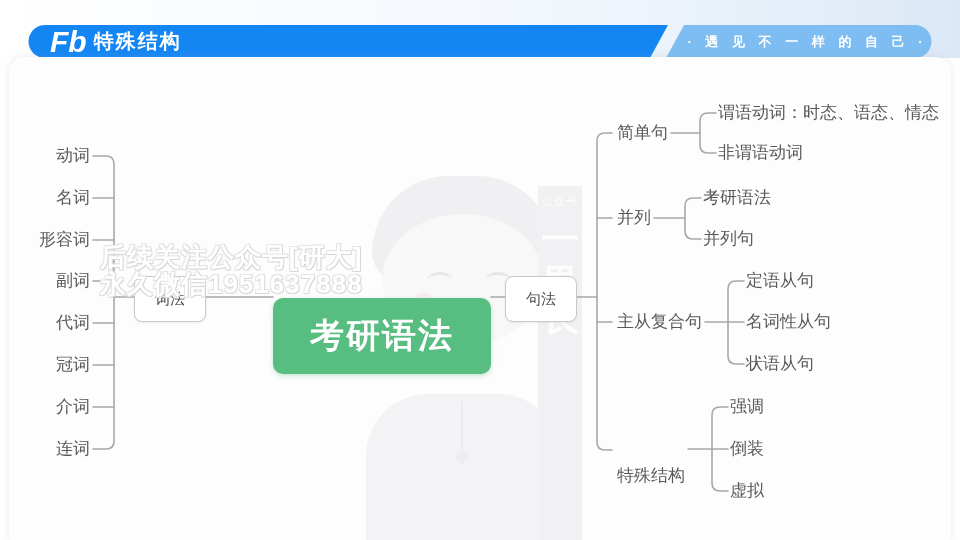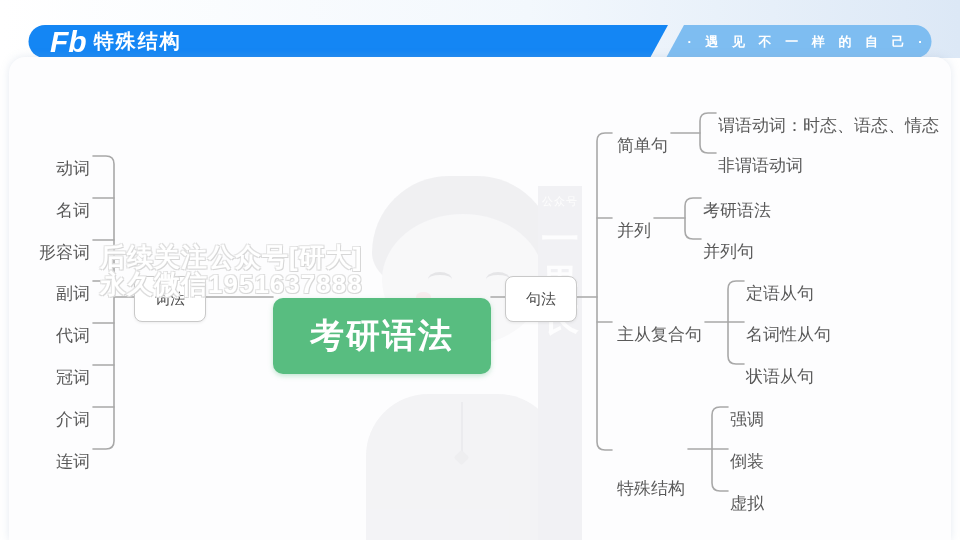--- a/index.html
+++ b/index.html
@@ -51,21 +51,21 @@
   }
   .wm-strip-header{margin-top:8px;font-size:11px;color:rgba(255,255,255,0.95);letter-spacing:1px;}
   .wm-strip-name{
     margin-top:10px;writing-mode:vertical-rl;text-orientation:upright;
     font-size:38px;font-weight:700;color:rgba(255,255,255,0.92);letter-spacing:16px;line-height:44px;
   }
   
   .map{position:absolute;left:0;top:0;width:960px;height:540px;z-index:2;}
   .lines{position:absolute;left:0;top:0;width:960px;height:540px;pointer-events:none;}
   .lines path{stroke:#a8a8a8;stroke-width:1.6;fill:none;stroke-linecap:round;}
-  .node-label{position:absolute;height:22px;line-height:22px;font-size:17px;color:#595959;white-space:nowrap;margin-top:13px;}
+  .node-label{position:absolute;height:22px;line-height:22px;font-size:17px;color:#595959;white-space:nowrap;}
   .node-label.r{text-align:right;}
   .box{
     position:absolute;background:#ffffff;border:1.5px solid #c9c9c9;border-radius:8px;
     box-shadow:0 1px 3px rgba(0,0,0,0.07);
     display:flex;align-items:center;justify-content:center;
     font-size:15px;color:#4a4a4a;
   }
   .box-cifa{left:134px;top:276px;width:70px;height:44px;}
   .box-jufa{left:505px;top:276px;width:70px;height:44px;}
   .root-box{

